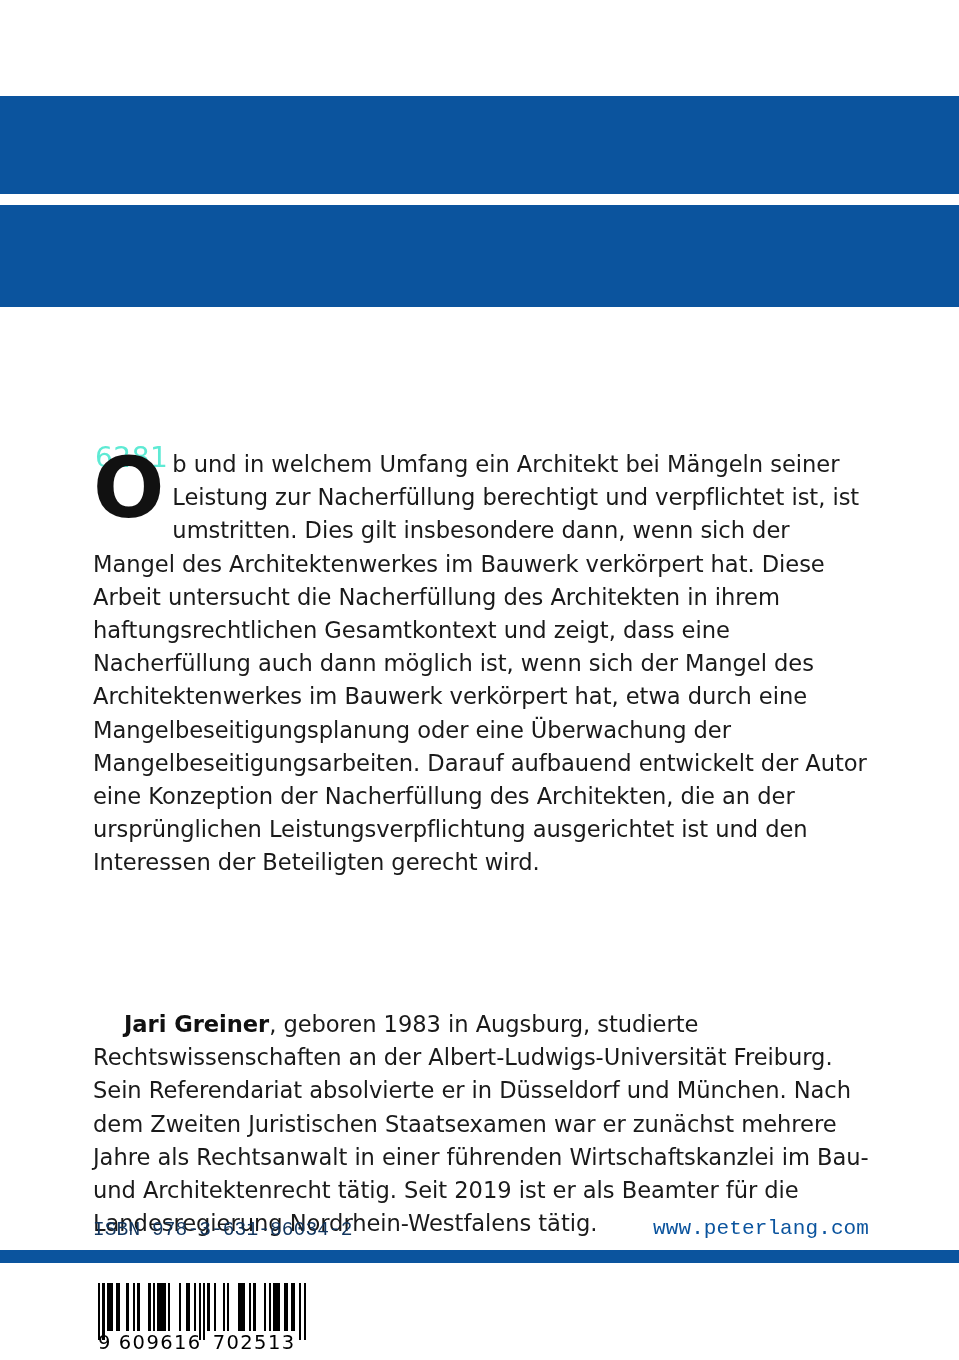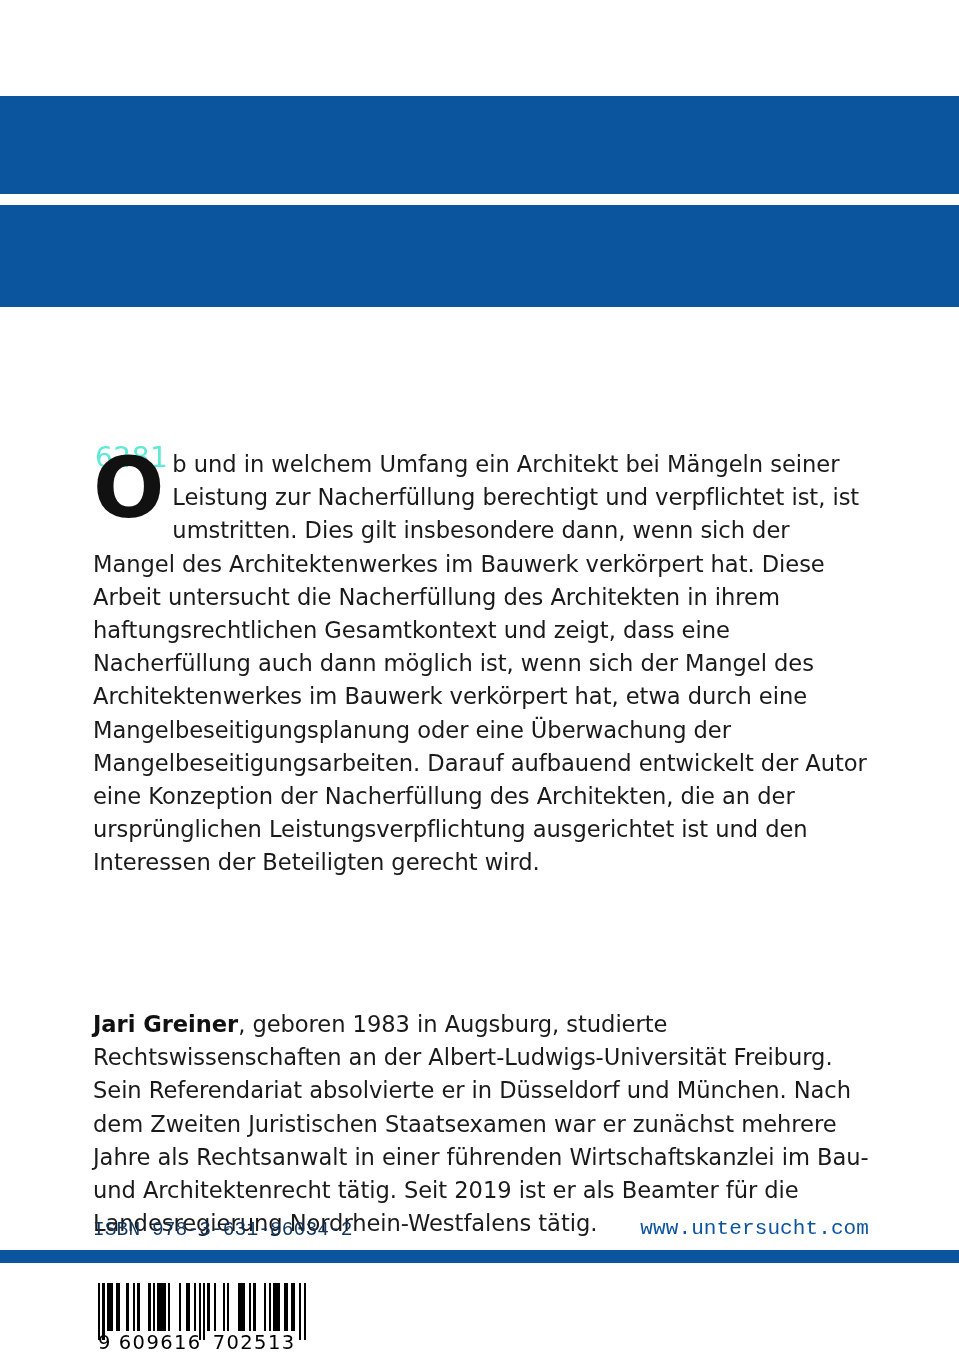--- a/index.html
+++ b/index.html
@@ -89,20 +89,21 @@
     top: 1008px;
     width: 776px;
     font-size: 22.6px;
     line-height: 33.2px;
     color: #1a1a1a;
     letter-spacing: -0.05px;
   }
   .bio .author-name {
     font-weight: 700;
     color: #111111;
+    margin-left: 31px;
   }
 
   
   .footer-row {
     position: absolute;
     left: 93px;
     top: 1217px;
     width: 776px;
     height: 26px;
     font-family: Liberation Mono, monospace;
@@ -202,21 +203,21 @@
   <div class="blurb">
     <span class="dropcap">O</span><span>b und in welchem Umfang ein Architekt bei Mängeln seiner Leistung zur Nacherfüllung berechtigt und verpflichtet ist, ist umstritten. Dies gilt insbesondere dann, wenn sich der Mangel des Architektenwerkes im Bauwerk verkörpert hat. Diese Arbeit untersucht die Nacherfüllung des Architekten in ihrem haftungsrechtlichen Gesamtkontext und zeigt, dass eine Nacherfüllung auch dann möglich ist, wenn sich der Mangel des Architektenwerkes im Bauwerk verkörpert hat, etwa durch eine Mangelbeseitigungsplanung oder eine Überwachung der Mangelbeseitigungsarbeiten. Darauf aufbauend entwickelt der Autor eine Konzeption der Nacherfüllung des Architekten, die an der ursprünglichen Leistungsverpflichtung ausgerichtet ist und den Interessen der Beteiligten gerecht wird.</span>
   </div>
 
   <div class="bio">
     <span class="author-name">Jari Greiner</span><span>, geboren 1983 in Augsburg, studierte Rechtswissenschaften an der Albert-Ludwigs-Universität Freiburg. Sein Referendariat absolvierte er in Düsseldorf und München. Nach dem Zweiten Juristischen Staatsexamen war er zunächst mehrere Jahre als Rechtsanwalt in einer führenden Wirtschaftskanzlei im Bau- und Architektenrecht tätig. Seit 2019 ist er als Beamter für die Landesregierung Nordrhein-Westfalens tätig.</span>
   </div>
 
   <div class="footer-row">
     <div class="isbn">ISBN 978-3-631-86034-2</div>
-    <div class="weblink">www.untersucht.com</div>
+    <div class="weblink">www.peterlang.com</div>
   </div>
 
   <div class="footer-bar"></div>
 
   <div class="barcode-block">
     <div class="barcode-bars" id="barcode-bars">
         <i class="guard" style="width:2.189px"></i>
         <i class="sp" style="width:2.189px"></i>
         <i class="guard" style="width:2.189px"></i>
         <i class="sp" style="width:2.189px"></i>

